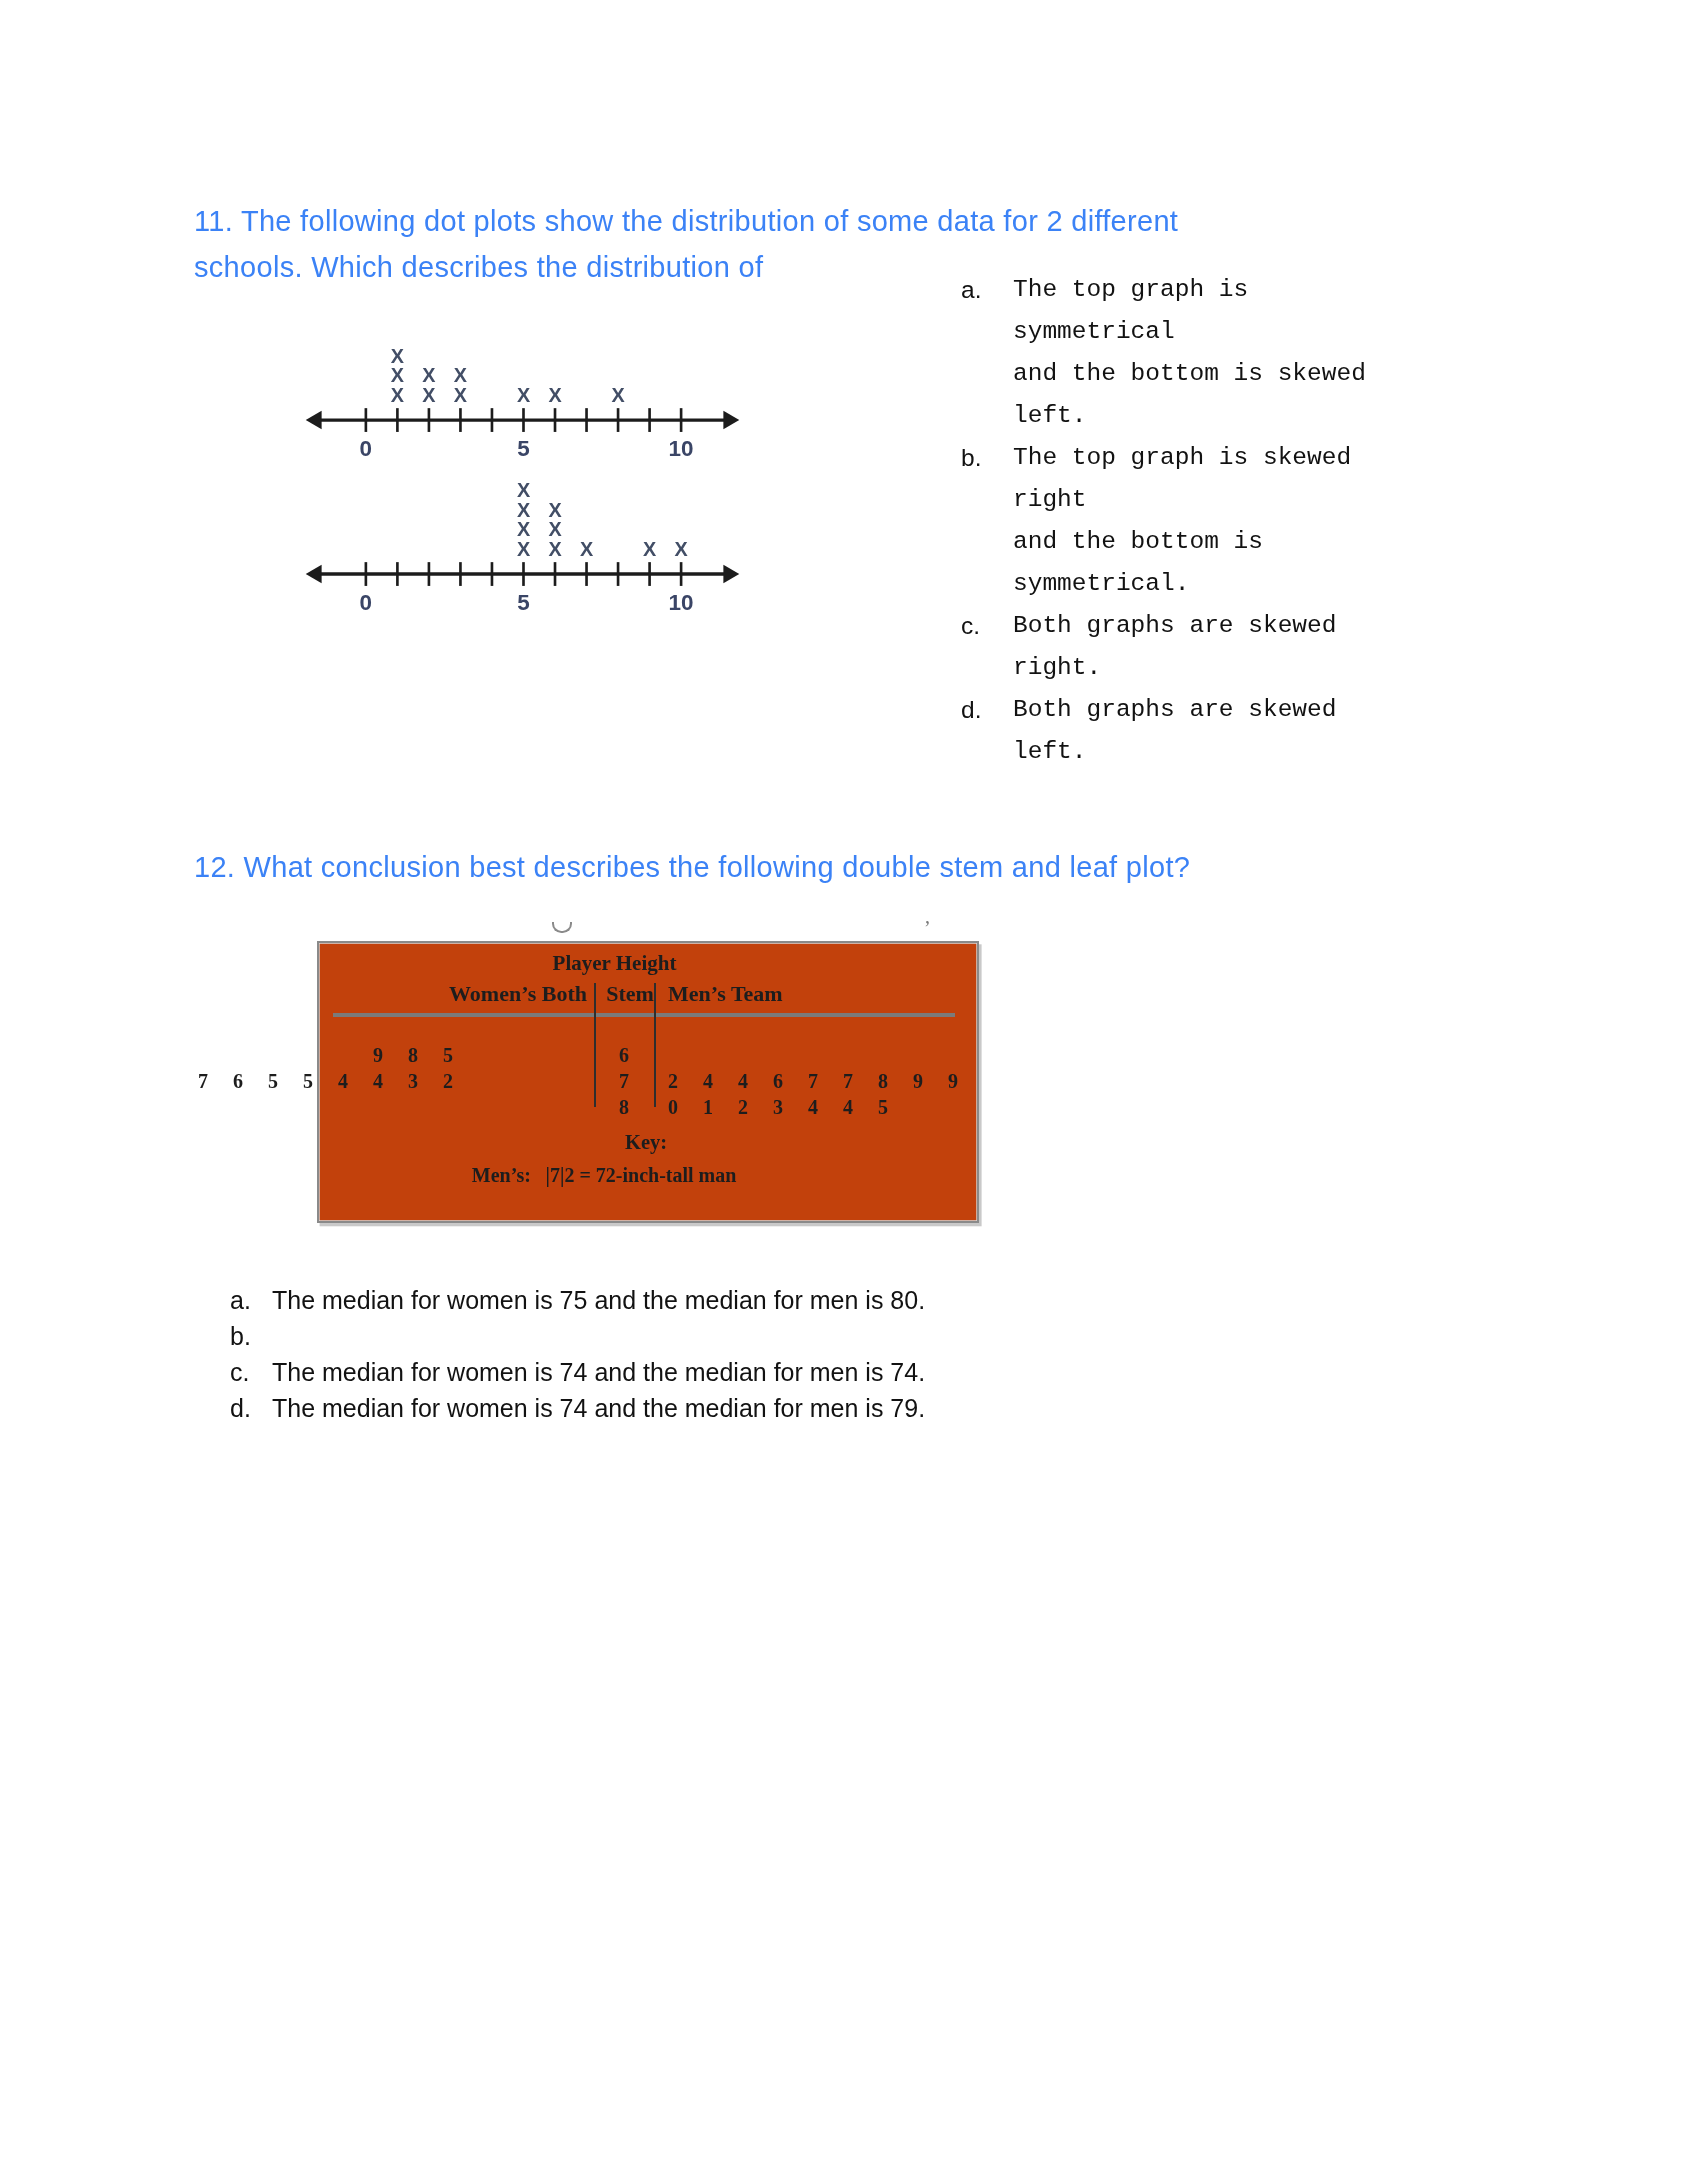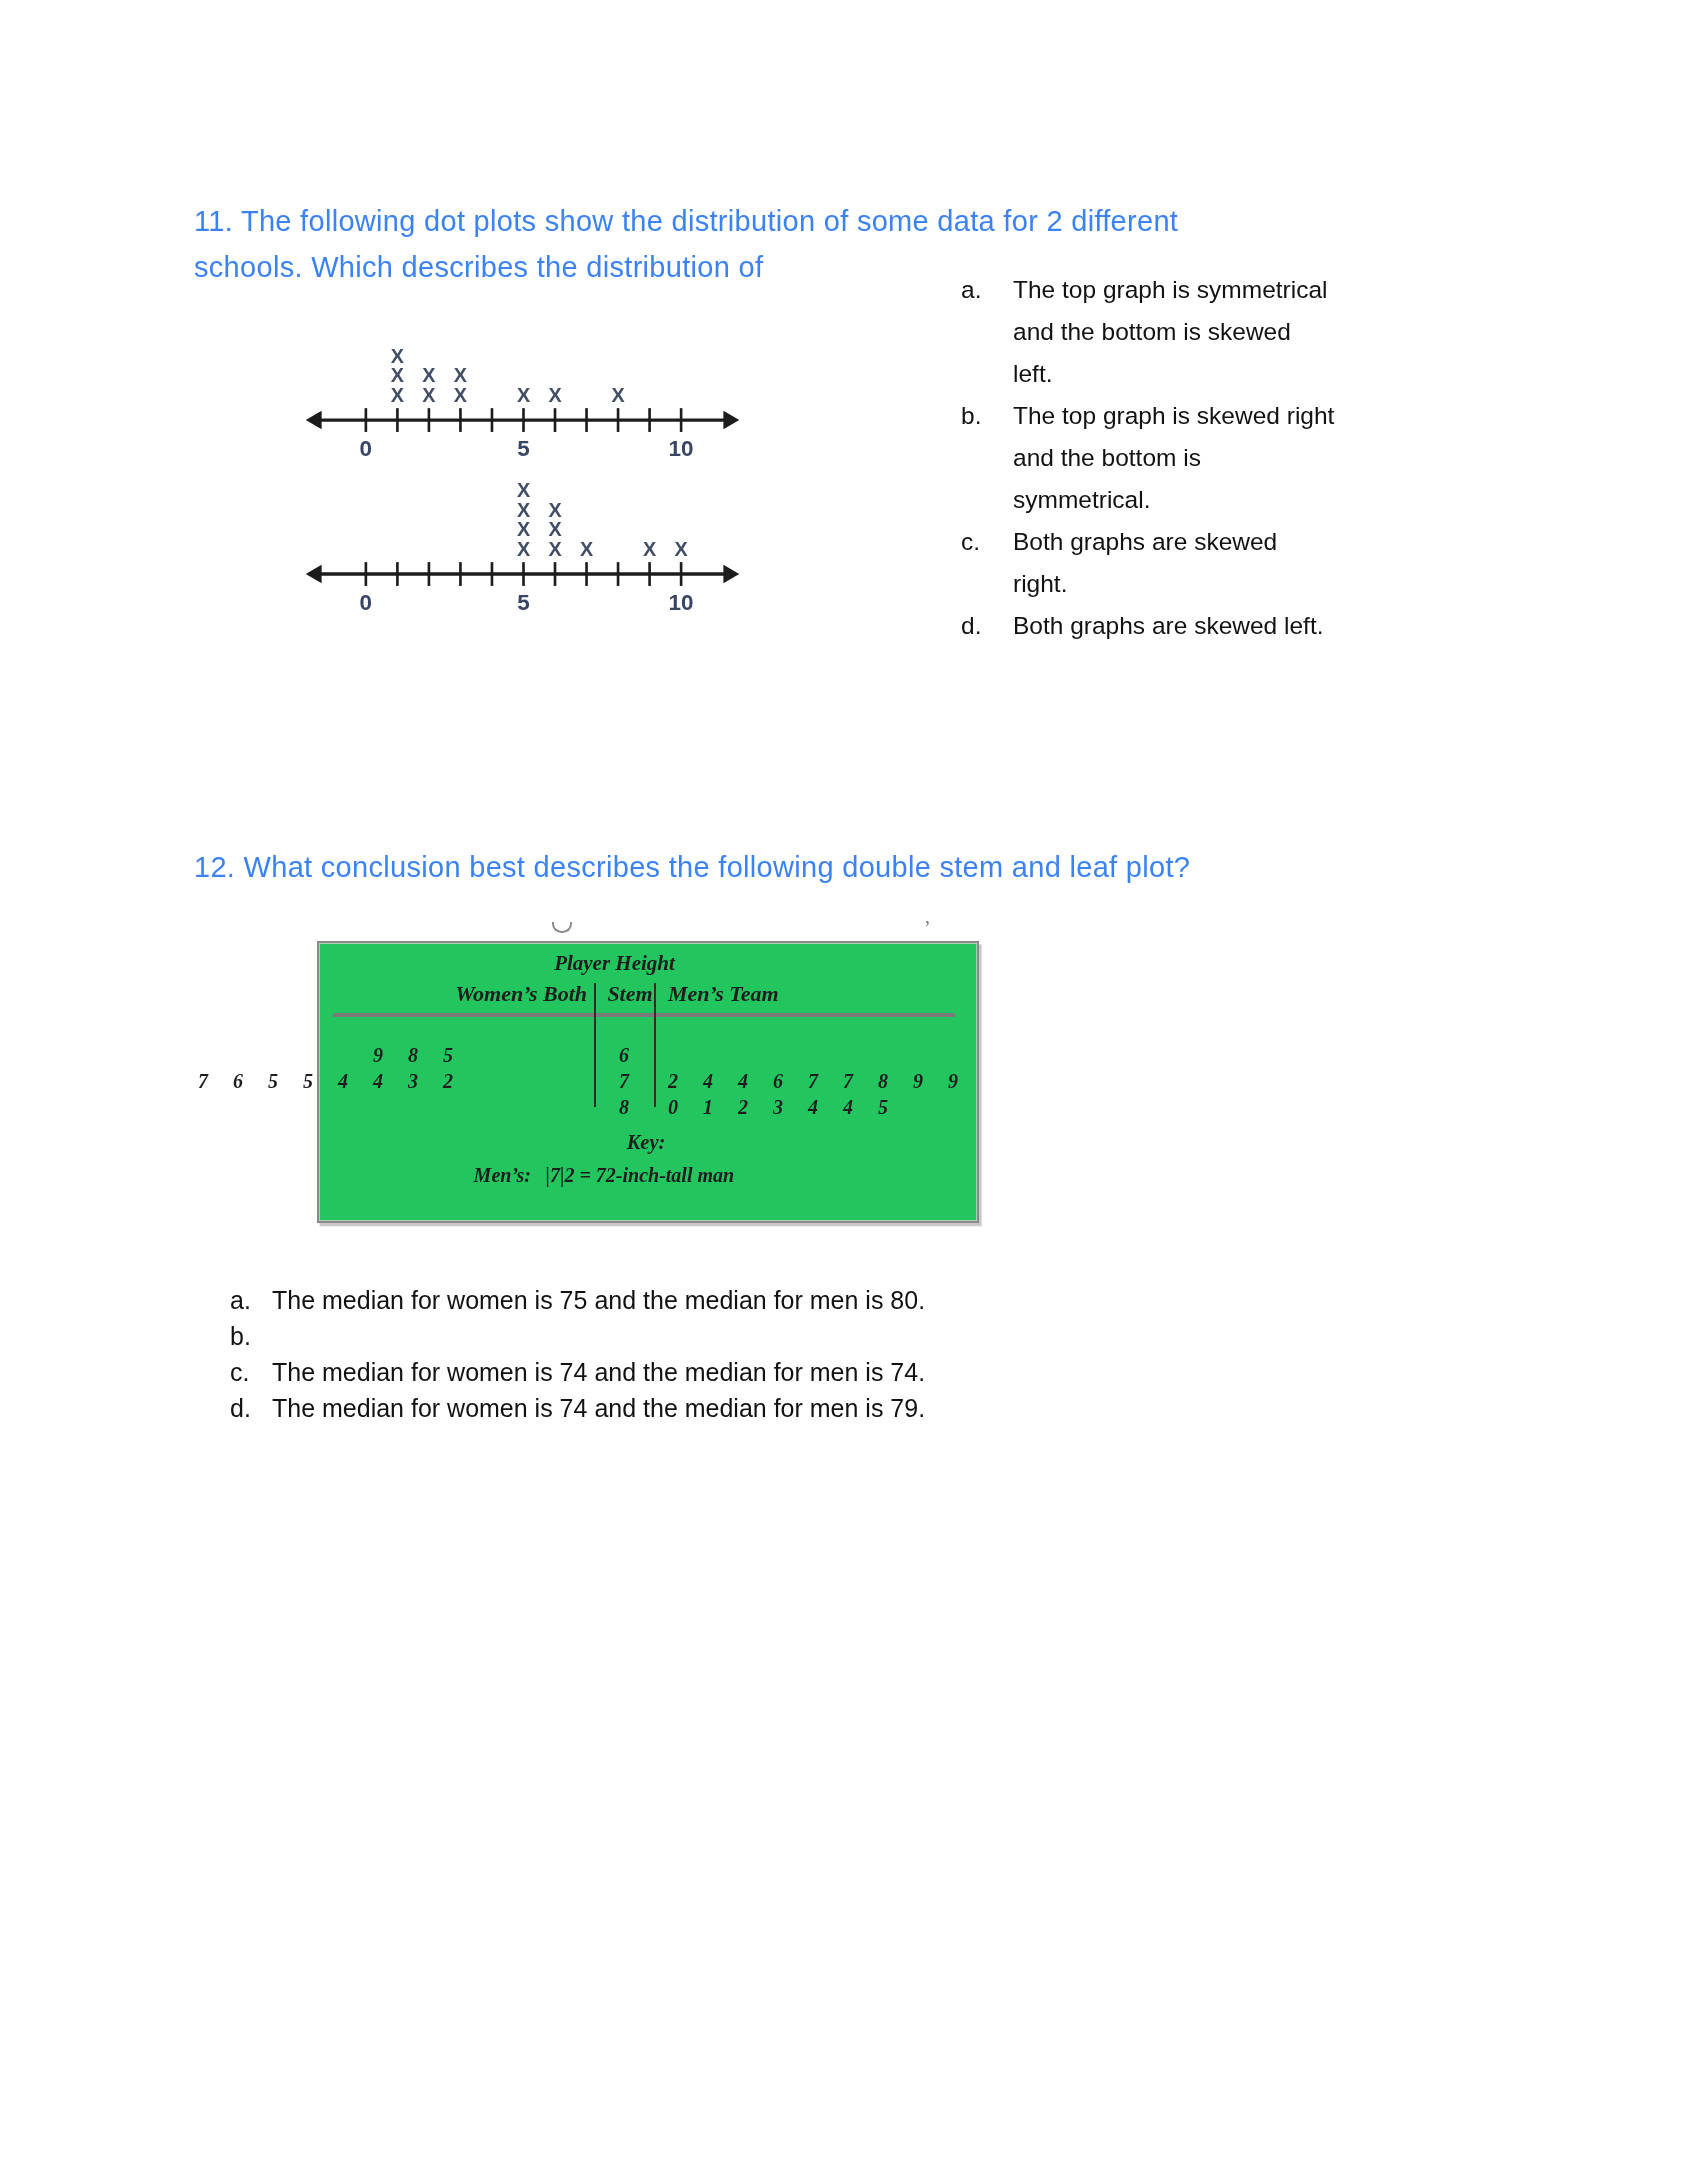--- a/index.html
+++ b/index.html
@@ -25,45 +25,45 @@
 
   svg.dotplot{position:absolute;left:291px;width:463px;height:152px;}
   #plot1{top:311px;}
   #plot2{top:463px;}
   .x-mark{font-family:"Liberation Sans",sans-serif;font-weight:bold;font-size:30px;fill:#424e66;}
   .axis-label{font-family:"Liberation Sans",sans-serif;font-weight:bold;font-size:34px;fill:#3a4566;}
 
   .q11-options{position:absolute;left:961px;top:269px;width:463px;margin:0;padding:0;list-style:none;}
   .q11-options .opt{display:flex;font-size:24.5px;line-height:42px;color:#121212;}
   .q11-options .lbl{width:52px;flex:none;}
-  .q11-options .txt{flex:1;max-width:384px;white-space:pre-line;}
+  .q11-options .txt{flex:1;max-width:384px;white-space:pre-line;font-family:Liberation Mono, monospace;}
 
   .q12-options{position:absolute;left:230px;top:1282px;width:926px;margin:0;padding:0;list-style:none;}
   .q12-options .opt{display:flex;font-size:25px;line-height:36px;color:#121212;}
   .q12-options .lbl{width:42px;flex:none;}
 
   
   .smudge-curve{
     position:absolute;left:552px;top:922px;width:16px;height:8.6px;
     border:2px solid #8a8a8a;border-top:none;
     border-radius:0 0 9.3px 9.3px;
   }
   .smudge-tick{
     position:absolute;left:924px;top:917px;
     font-size:20px;color:#777;font-family:"Liberation Serif",serif;
   }
 
   
   .slbox{
     position:absolute;left:317px;top:941px;width:658px;height:278px;
-    background:#22c55e;
+    background:#c2410c;
     border:2px solid #8a8a8a;
     box-shadow:2.6px 3.3px 0 #c9c9c9, inset 0 0 0 0.7px #d8d8d8;
     font-family:"Liberation Serif",serif;
-    font-weight:bold;color:#1d1d1d;font-style:italic;
+    font-weight:bold;color:#1d1d1d;
   }
   .sl-title{position:absolute;left:0;top:8px;width:591px;text-align:center;font-size:21px;}
   .sl-h-left{position:absolute;right:390px;top:38px;font-size:22px;white-space:nowrap;}
   .sl-h-stem{position:absolute;left:275px;top:38px;width:72px;text-align:center;font-size:22px;}
   .sl-h-right{position:absolute;left:349px;top:38px;font-size:22px;white-space:nowrap;}
   .sl-rule{position:absolute;left:14px;top:70px;width:622px;height:4px;background:#7b7b7b;}
   .sl-bar{position:absolute;top:40px;width:2px;height:124px;background:#2e2e2e;}
   .sl-bar1{left:275px;}
   .sl-bar2{left:335px;}
   .sl-rows{position:absolute;left:0;top:73px;width:524px;margin-top:26px;}

